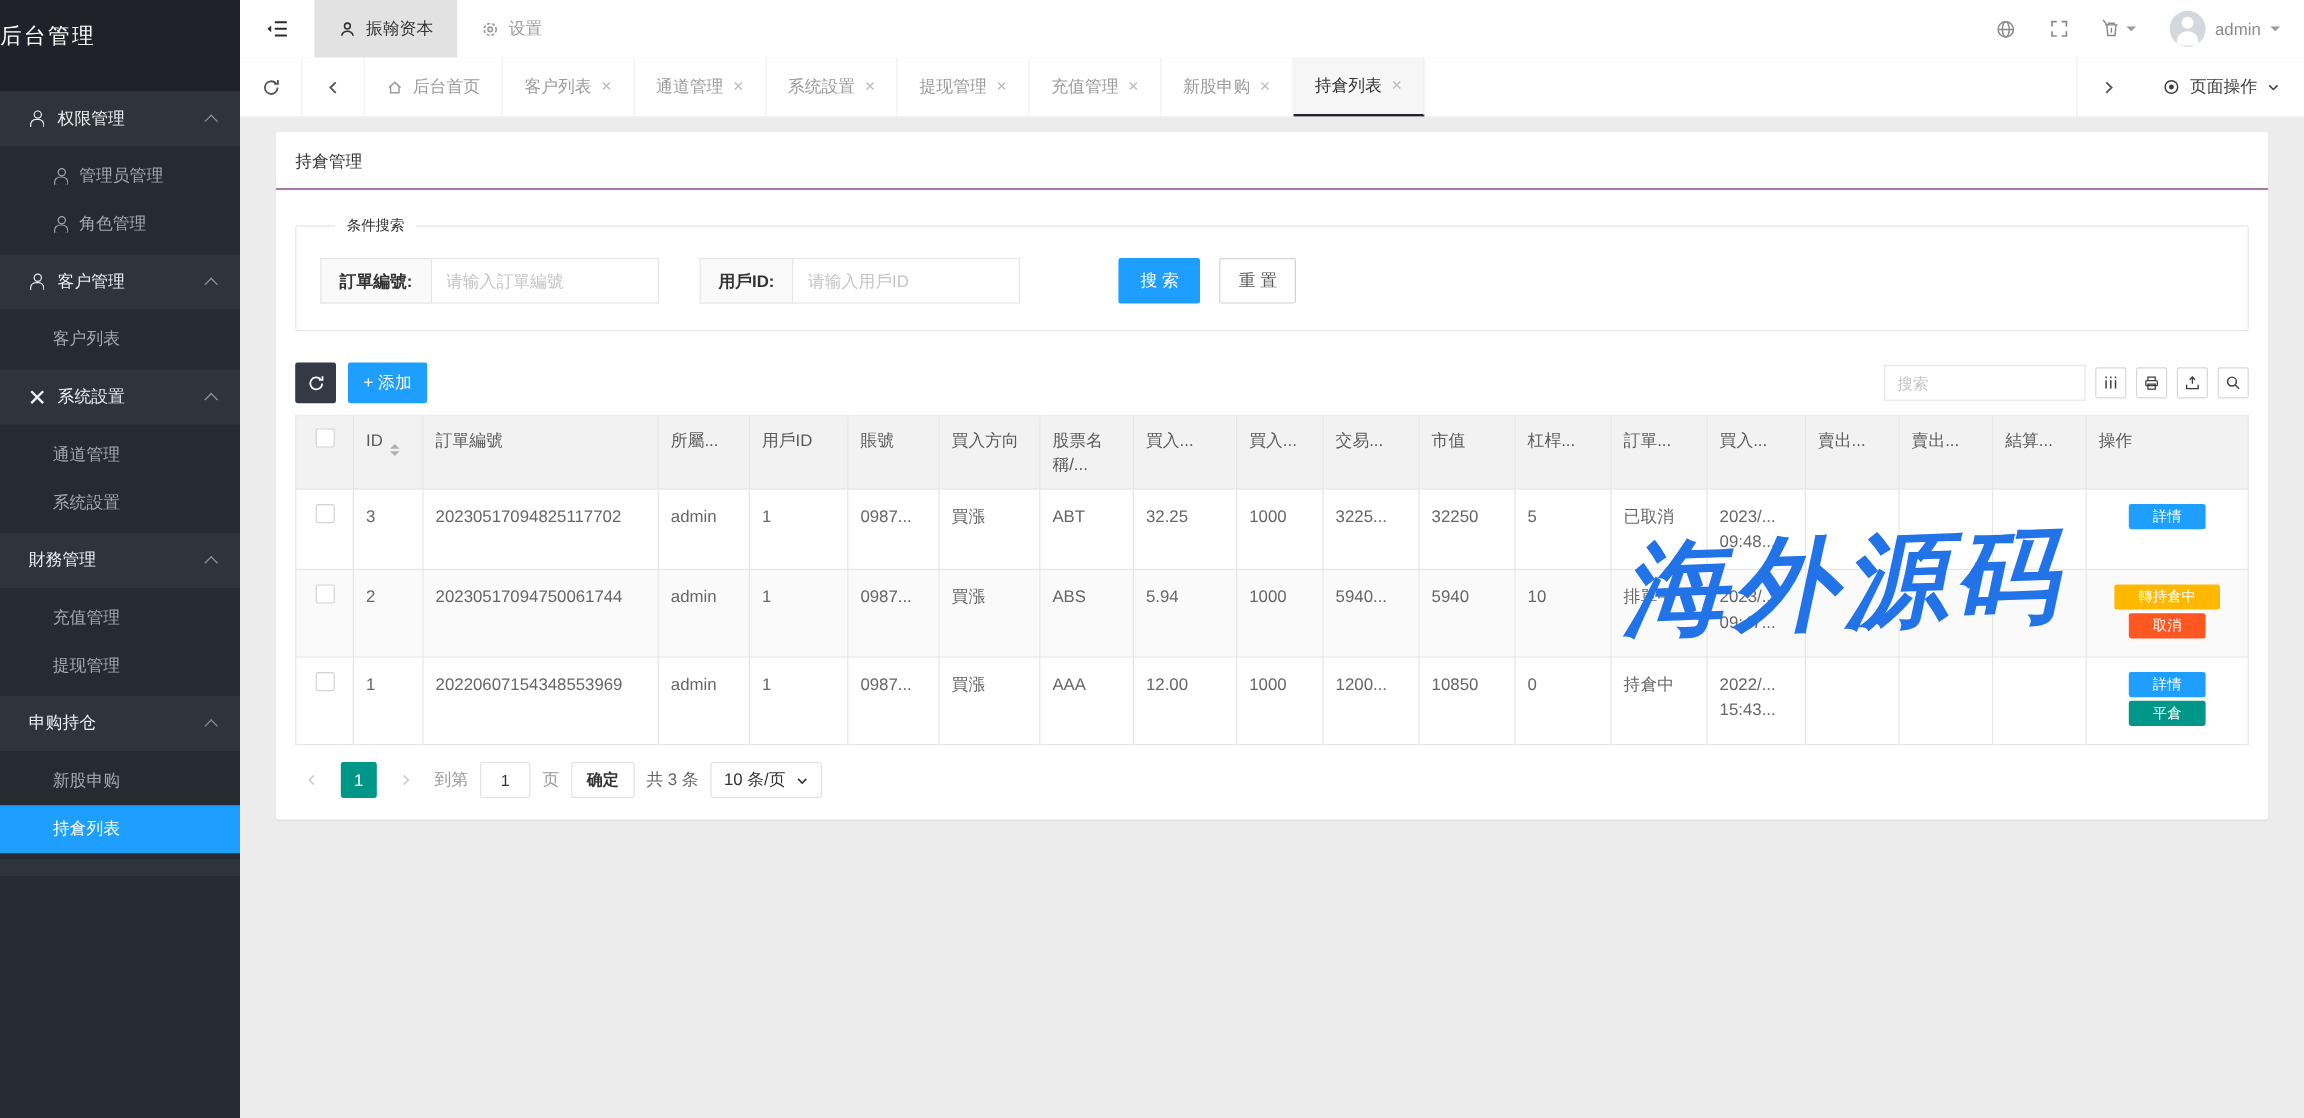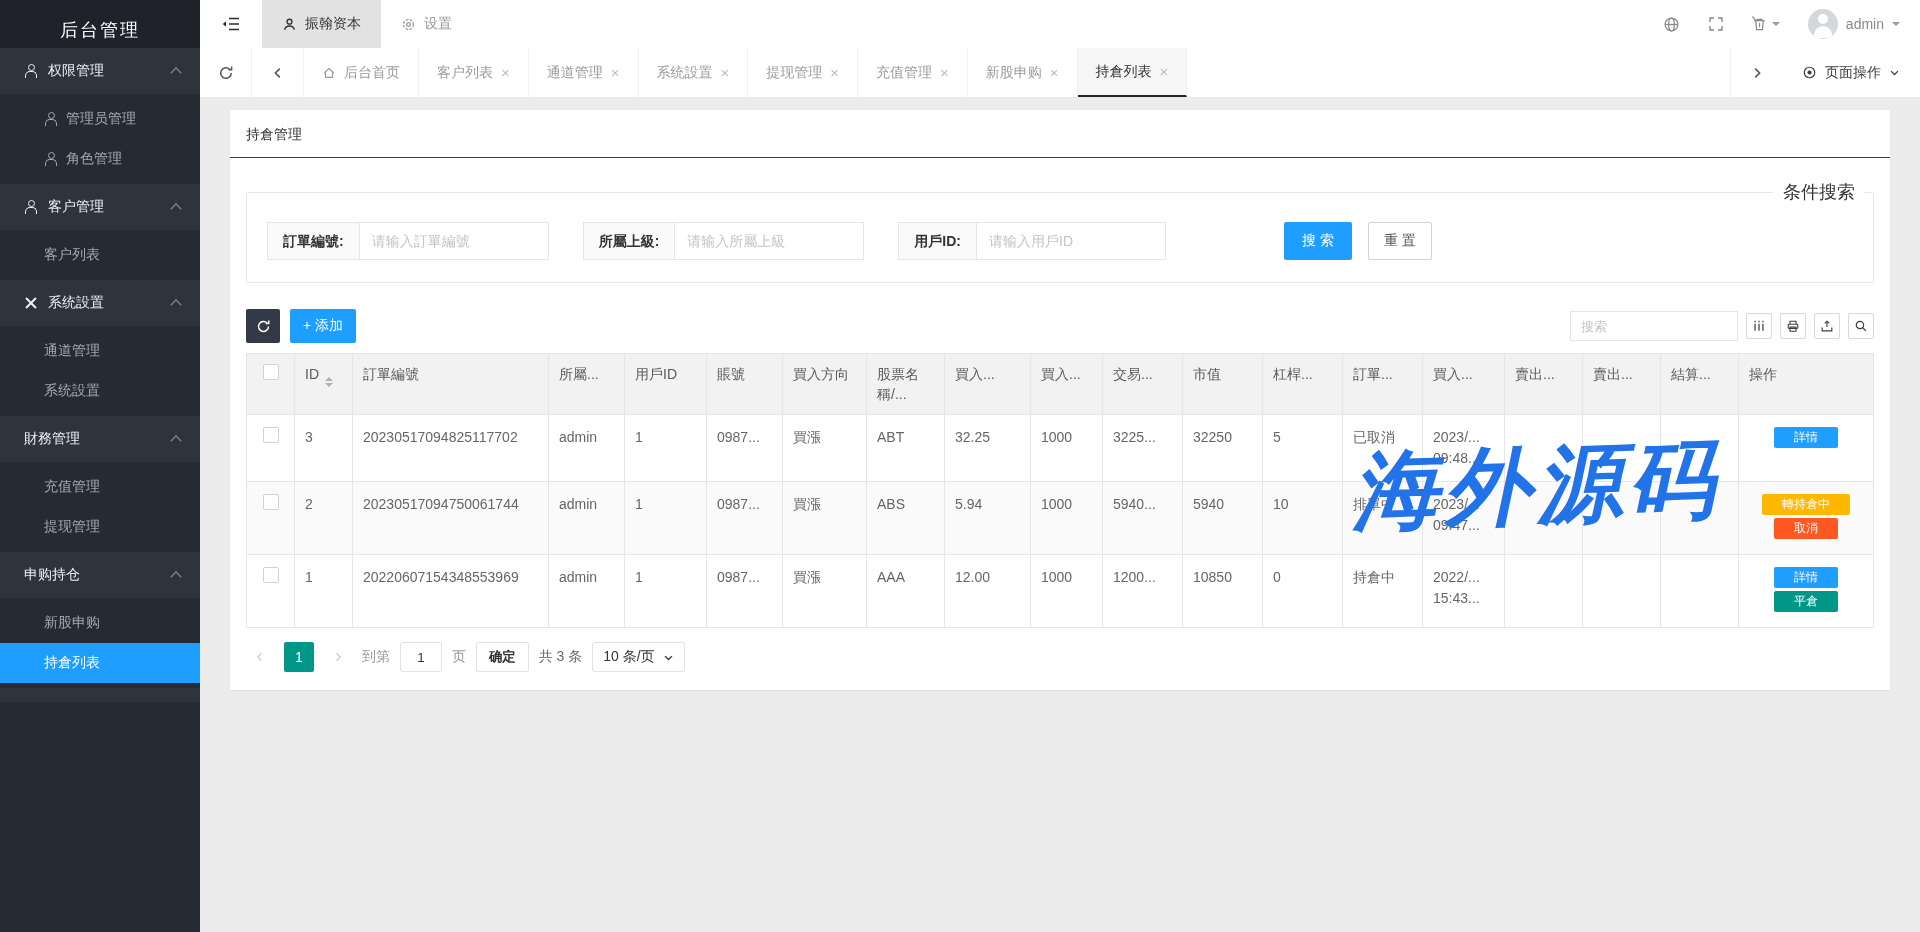--- a/index.html
+++ b/index.html
@@ -5,21 +5,21 @@
   * { box-sizing: border-box; margin: 0; padding: 0; }
   html,body { width:1920px; height:932px; }
   body {
     font-family:"Liberation Sans","DejaVu Sans",sans-serif;
     font-size:14px; color:#333; background:#ececec; overflow:hidden; position:relative;
   }
   .app { display:flex; width:100%; height:100%; }
 
   
   .sidebar { width:200px; flex-shrink:0; background:#2f333c; display:flex; flex-direction:column; }
-  .side-title { height:48px; line-height:60px; text-align:center; color:#fff; font-size:18px; background:#1f222a; letter-spacing:2px; }
+  .side-title { height:76px; line-height:60px; text-align:left; color:#fff; font-size:18px; background:#1f222a; letter-spacing:2px; }
   .side-group-header { height:46px; display:flex; align-items:center; padding:0 18px 0 24px; color:#eceff4; cursor:pointer; }
   .side-group-header .glabel { flex:1; }
   .side-children { background:#262a32; padding:5px 0; }
   .side-child { height:40px; display:flex; align-items:center; padding-left:44px; color:#a3a8b2; cursor:pointer; }
   .side-child.active { background:#1E9FFF; color:#fff; }
   .side-footer { flex:1; background:#262a32; margin-top:14px; }
   .chev-up { width:10px; height:10px; position:relative; }
   .chev-up::before { content:""; position:absolute; left:0; top:3px; width:7px; height:7px; border-left:1.6px solid #9097a2; border-top:1.6px solid #9097a2; transform:rotate(45deg); }
   .mi { width:14px; height:14px; display:inline-block; position:relative; margin-right:10px; flex-shrink:0; }
   .side-child .mi { margin-right:8px; }
@@ -55,28 +55,28 @@
   .pageops { display:flex; align-items:center; gap:8px; padding:0 20px; color:#3d3d3d; cursor:pointer; }
 
   
   .content { flex:1; padding:12px 30px; overflow:hidden; }
   .card { background:#fff; border-radius:2px; box-shadow:0 1px 2px rgba(0,0,0,.06); }
   .card-header { height:48px; line-height:48px; padding:0 16px; border-bottom:1px solid #701a75; }
   .card-body { padding:12px 16px 18px; }
 
   
   fieldset.search-box { border:1px solid #e6e6e6; border-radius:2px; margin-top:10px; padding:18px 20px 22px; }
-  fieldset.search-box legend { margin-left:12px; padding:0 10px; font-size:18px; color:#333;text-align:right; }
+  fieldset.search-box legend { margin-left:12px; padding:0 10px; font-size:12px; color:#333; }
   .search-row { display:flex; align-items:center; }
   .fgroups { display:flex; gap:34px; }
   .fgroup { display:flex; }
   .fgroup .flabel { height:38px; line-height:36px; padding:0 15px; background:#fafafa; border:1px solid #e6e6e6; border-right:none; font-weight:bold; color:#333; white-space:nowrap; }
   .fgroup input { width:190px; height:38px; border:1px solid #e6e6e6; padding:0 12px; font-size:14px; color:#333; outline:none; font-family:inherit; }
   input::placeholder { color:#c4c4c4; }
-  .form-btns { margin-left:118px; display:flex; gap:16px; }
+  .form-btns { margin-left:82px; display:flex; gap:16px; }
   .btn-search { height:38px; padding:0 18px; background:#1E9FFF; color:#fff; border:none; border-radius:2px; font-size:14px; cursor:pointer; font-family:inherit; }
   .btn-reset { height:38px; padding:0 15px; background:#fff; border:1px solid #d2d2d2; border-radius:2px; color:#555; font-size:14px; cursor:pointer; font-family:inherit; }
 
   
   .table-block { margin-top:26px; }
   .table-toolbar { display:flex; margin-bottom:10px; }
   .btn-refresh { width:34px; height:34px; background:#333a45; color:#fff; border-radius:2px; display:flex; align-items:center; justify-content:center; cursor:pointer; }
   .btn-add { height:34px; margin-left:10px; padding:0 13px; background:#1E9FFF; color:#fff; border-radius:2px; display:flex; align-items:center; font-size:14px; cursor:pointer; }
   .toolbar-right { margin-left:auto; display:flex; align-items:center; }
   .toolbar-search { width:168px; height:30px; border:1px solid #e6e6e6; padding:0 10px; font-size:13px; outline:none; font-family:inherit; }
@@ -364,24 +364,20 @@
           <fieldset class="search-box">
             <legend>条件搜索</legend>
             <div class="search-row">
               <div class="fgroups">
 
                   <div class="fgroup">
                     <span class="flabel">訂單編號:</span>
                     <input type="text" placeholder="请输入訂單編號" style="">
                   </div>
 
-                  <div class="fgroup">
-                    <span class="flabel">所屬上級:</span>
-                    <input type="text" placeholder="请输入所屬上級" style="">
-                  </div>
 
                   <div class="fgroup">
                     <span class="flabel">用戶ID:</span>
                     <input type="text" placeholder="请输入用戶ID" style="">
                   </div>
                 </div>
               <div class="form-btns">
                 <button class="btn-search">搜 索</button>
                 <button class="btn-reset">重 置</button>
               </div>

